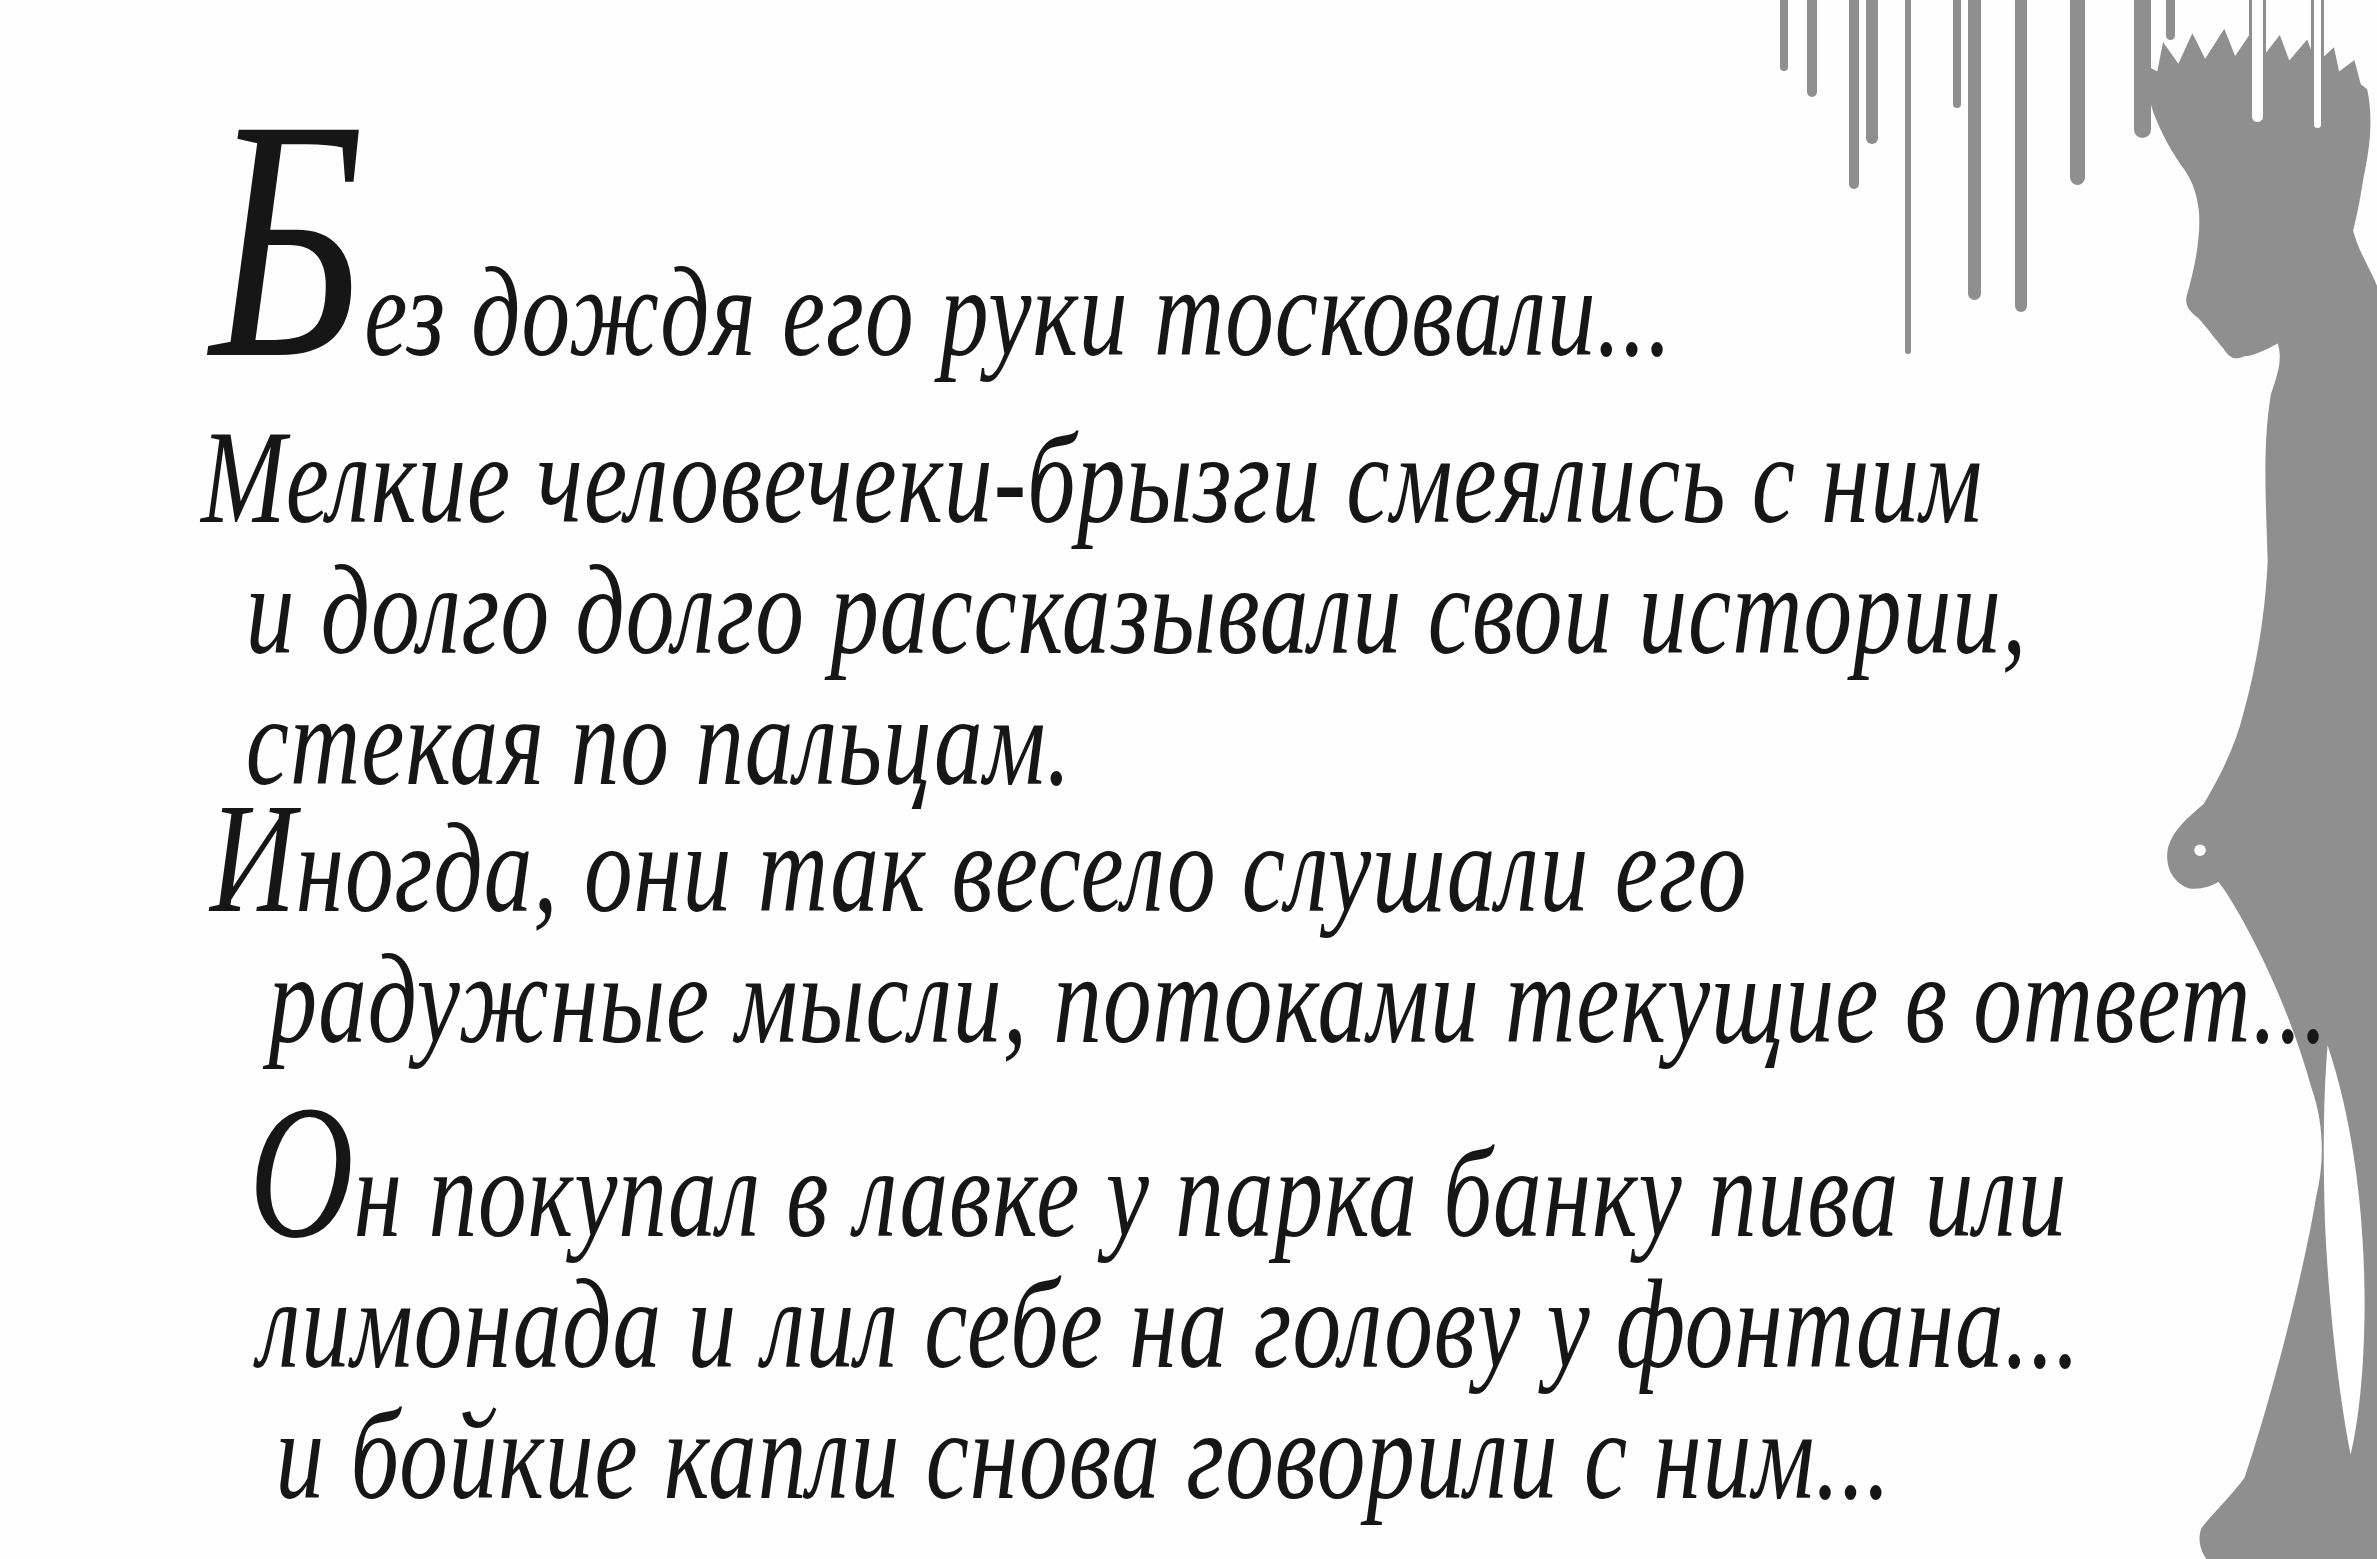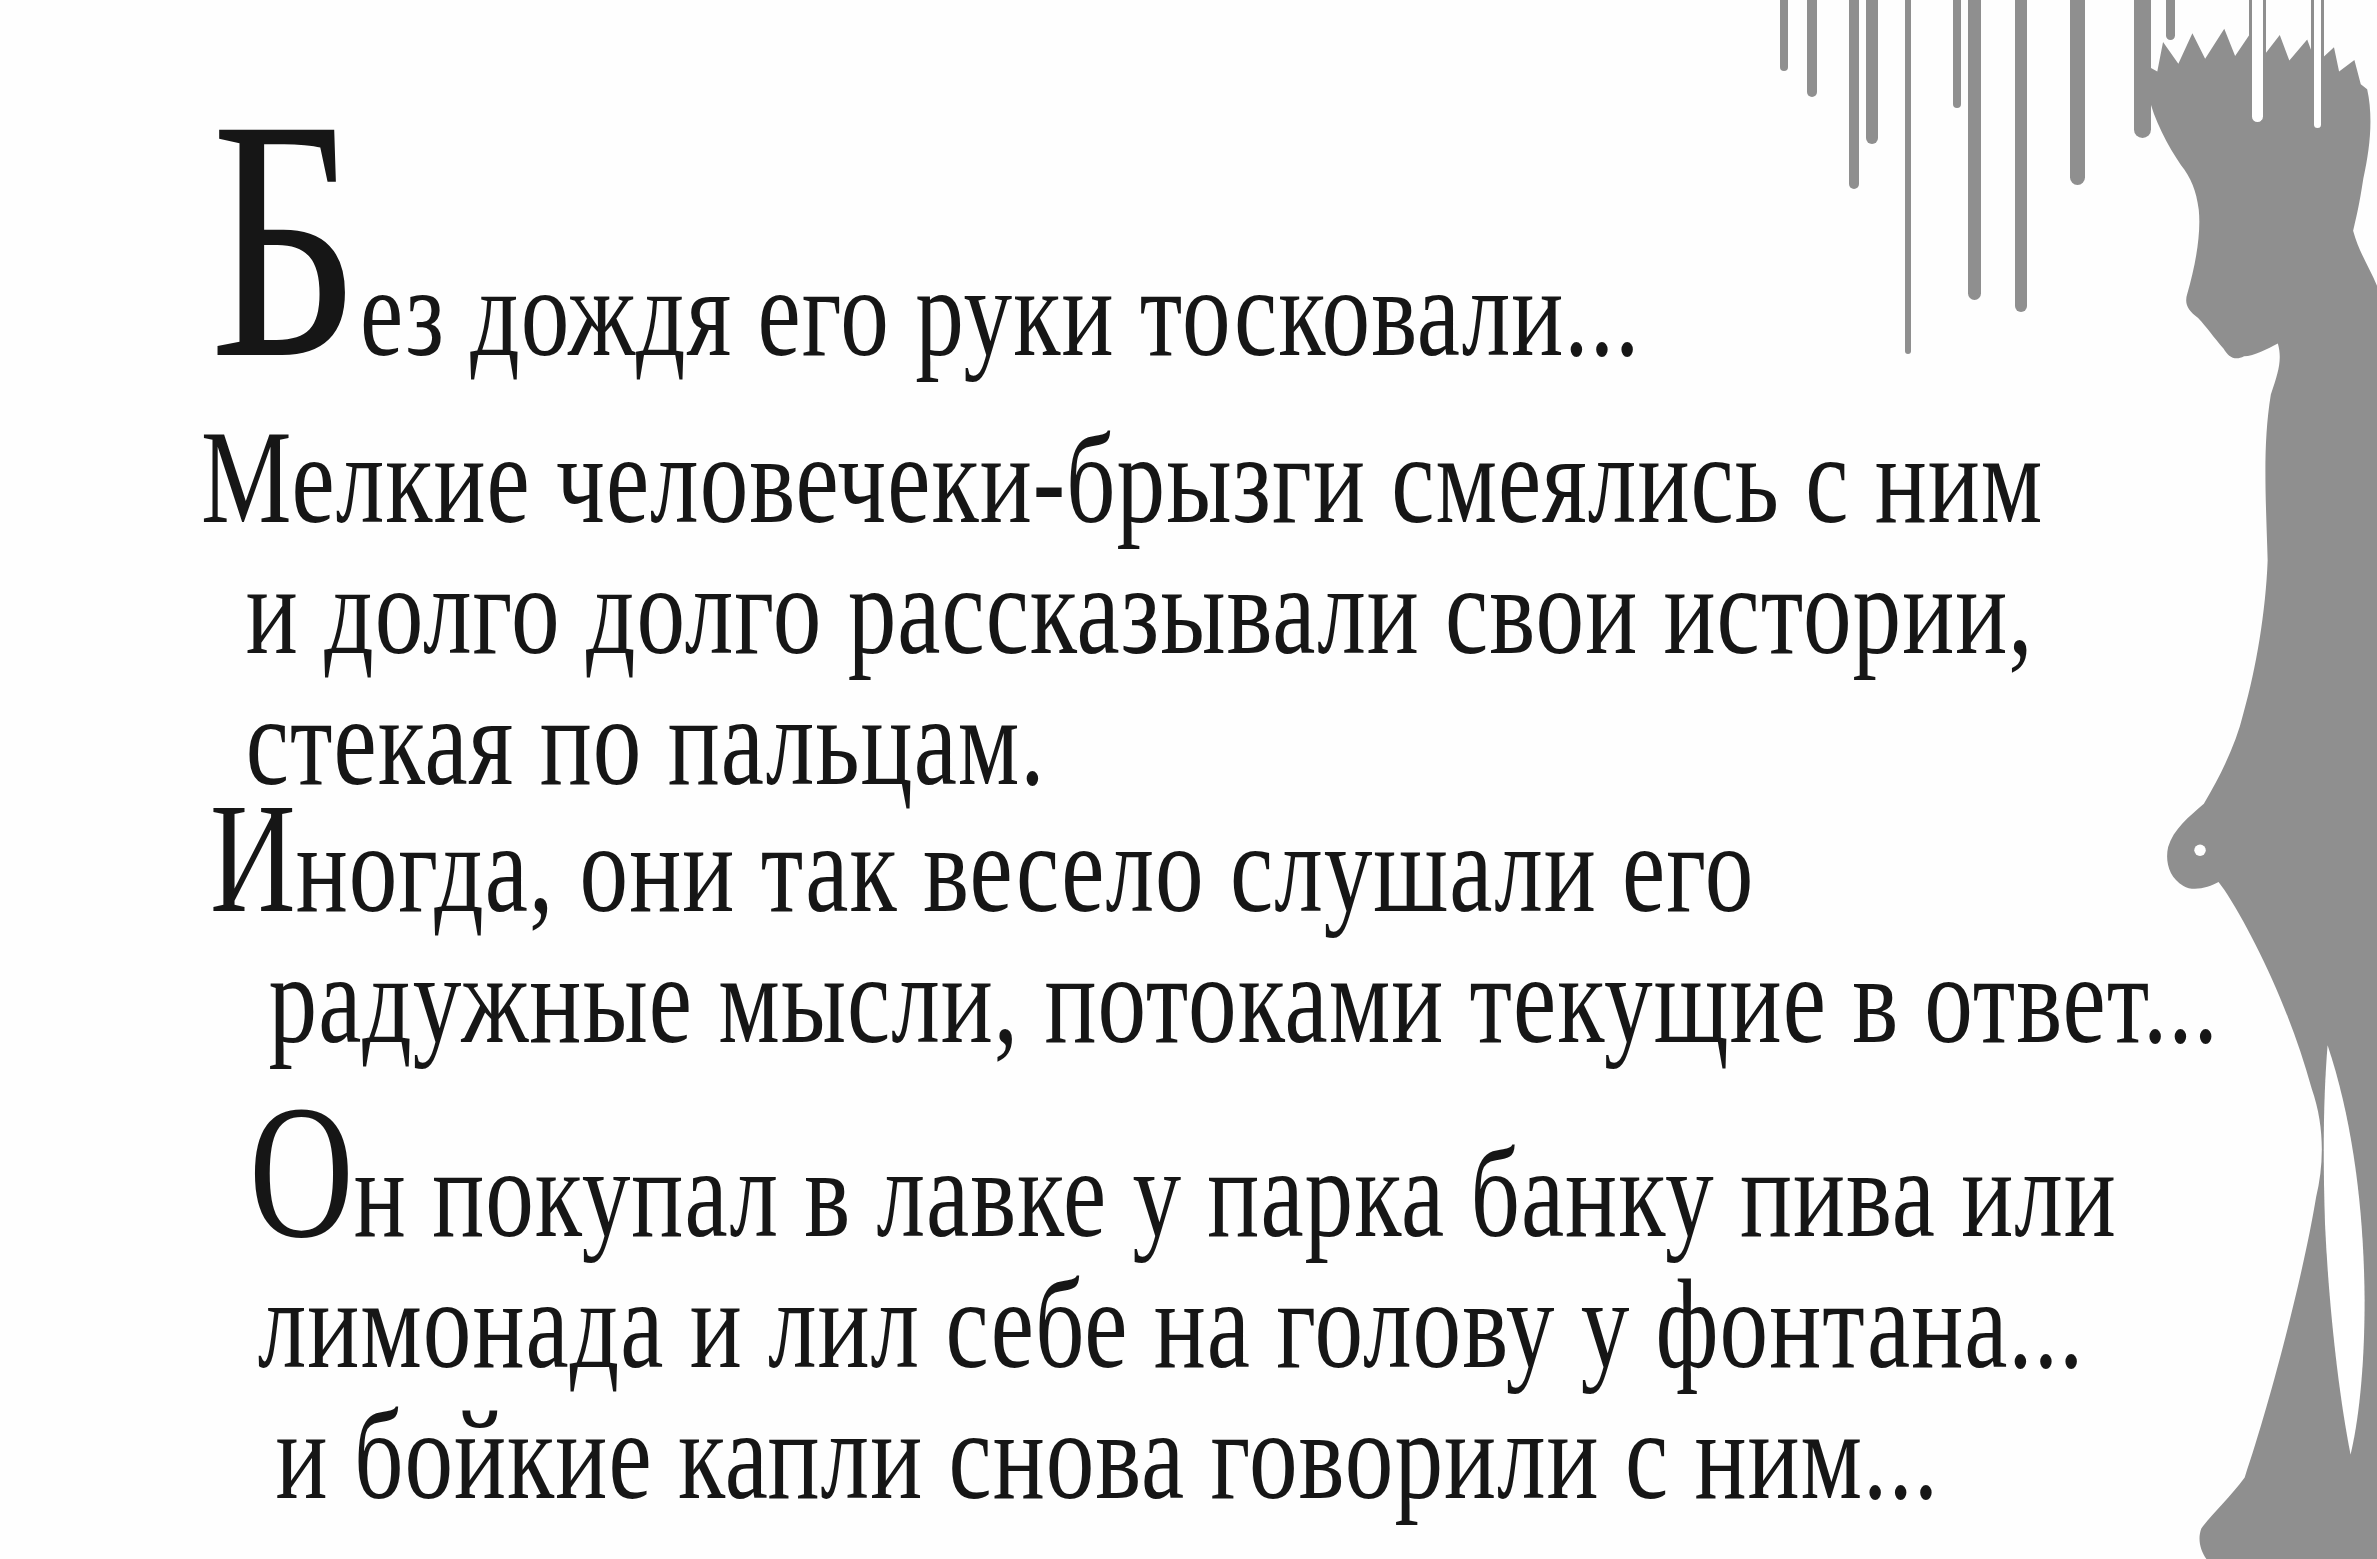--- a/index.html
+++ b/index.html
@@ -11,20 +11,21 @@
   body{
     width:2377px;height:1559px;
     background:var(--bg);
     overflow:hidden;
     font-family:"Liberation Serif", serif;
   }
   .canvas{
     position:relative;
     width:2377px;height:1559px;
     background:var(--bg);
+    font-style:italic;
   }
   
   .silhouette{
     position:absolute;left:1913px;top:0;
     width:465px;height:1559px;
     z-index:0;
   }
   .drip{
     position:absolute;top:0;
     background:var(--gray);

